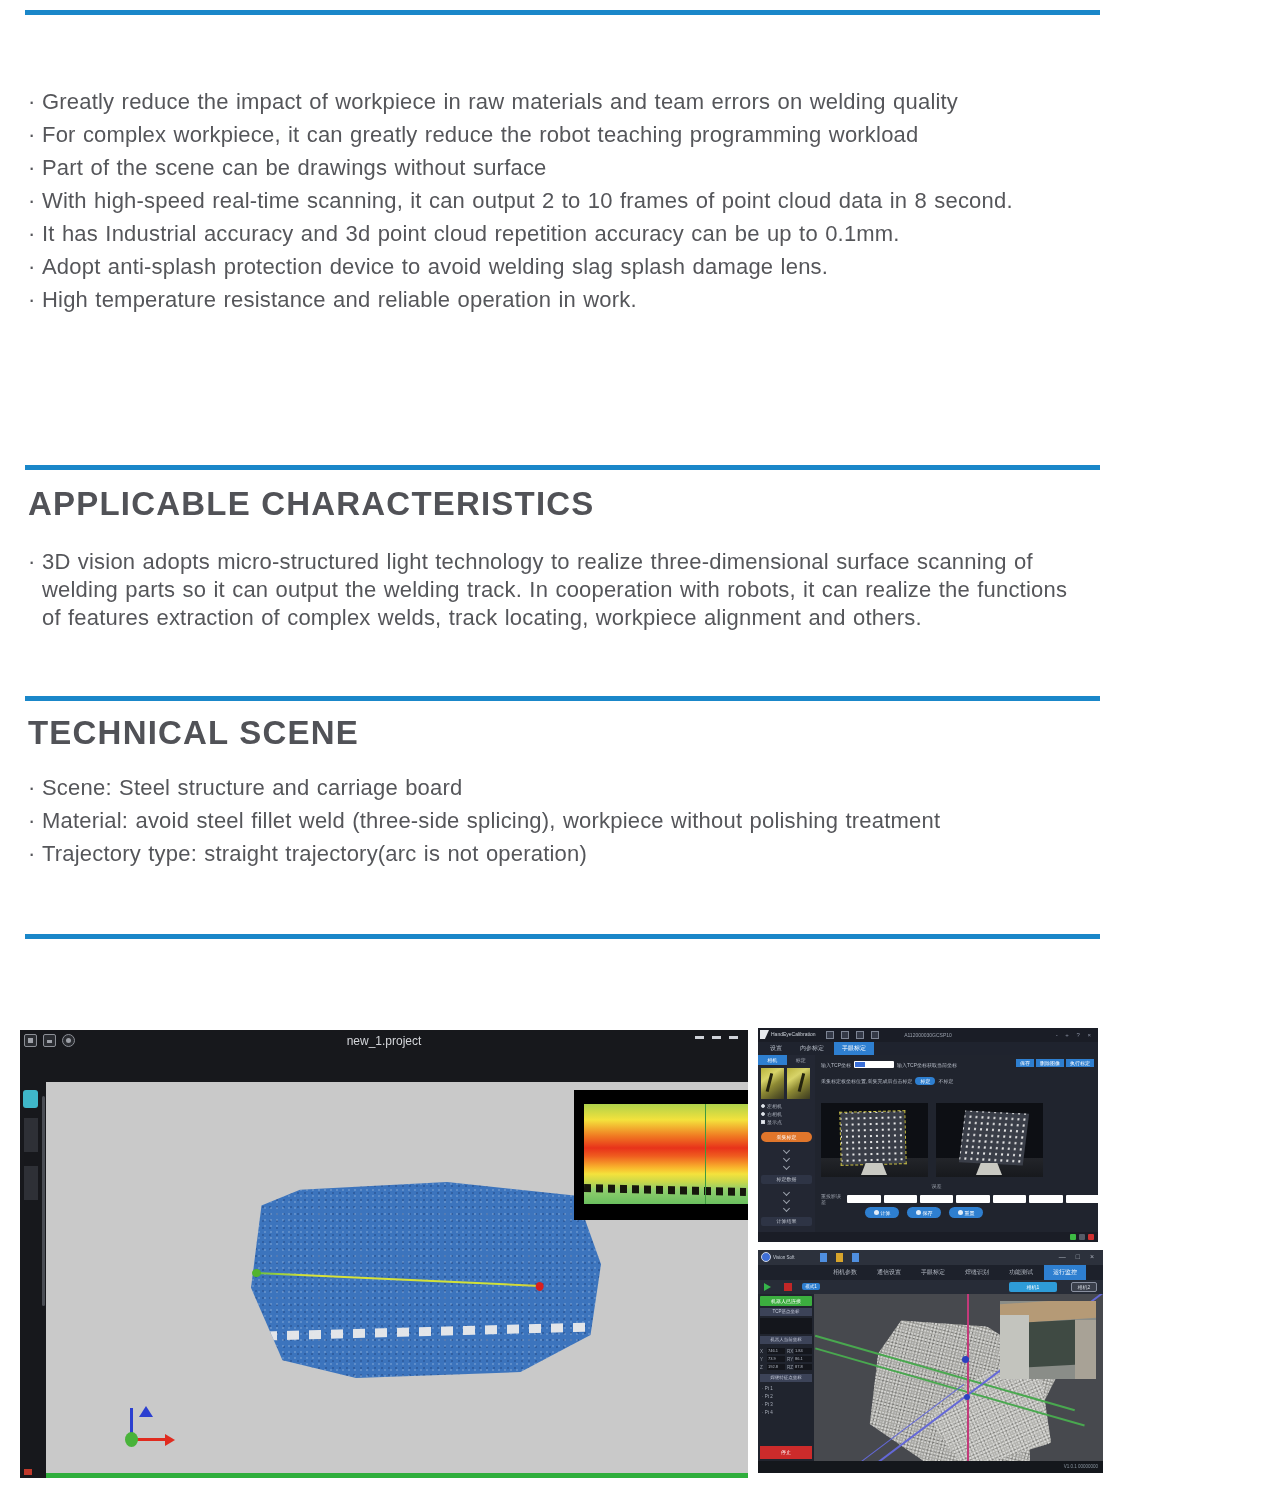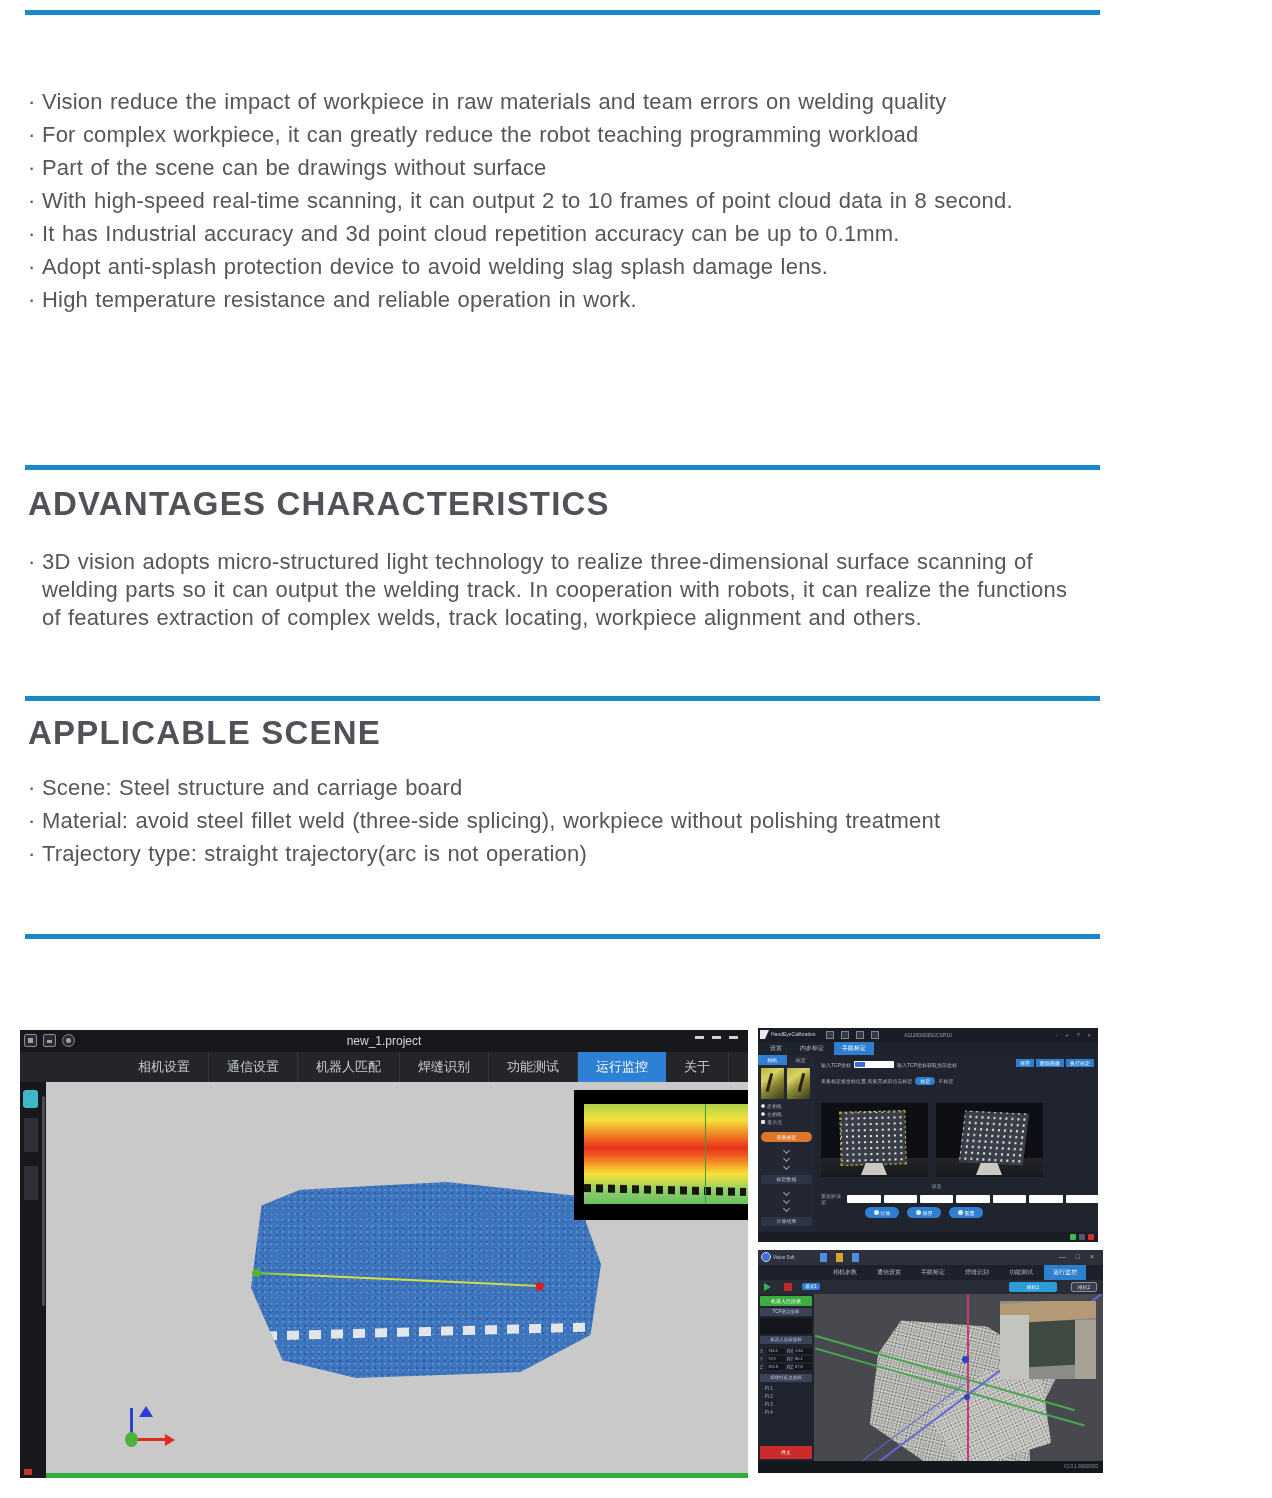--- a/index.html
+++ b/index.html
@@ -190,21 +190,21 @@
 </style>
 </head>
 <body>
 
 <div class="page">
 
   <div class="rule" style="top:10px"></div>
   <ul class="bullets" style="top:88px">
     <li>
         <span class="dot">·</span>
-        <span class="txt">Vision reduce the impact of workpiece in raw materials and team errors on welding quality</span>
+        <span class="txt">Greatly reduce the impact of workpiece in raw materials and team errors on welding quality</span>
       </li>
     <li>
         <span class="dot">·</span>
         <span class="txt">For complex workpiece, it can greatly reduce the robot teaching programming workload</span>
       </li>
     <li>
         <span class="dot">·</span>
         <span class="txt">Part of the scene can be drawings without surface</span>
       </li>
     <li>
@@ -219,30 +219,30 @@
         <span class="dot">·</span>
         <span class="txt">Adopt anti-splash protection device to avoid welding slag splash damage lens.</span>
       </li>
     <li>
         <span class="dot">·</span>
         <span class="txt">High temperature resistance and reliable operation in work.</span>
       </li>
   </ul>
 
   <div class="rule" style="top:465px"></div>
-  <h1 class="h-title" style="top:485px">ADVANTAGES CHARACTERISTICS</h1>
+  <h1 class="h-title" style="top:485px">APPLICABLE CHARACTERISTICS</h1>
   <ul class="bullets" style="top:548px">
     <li>
         <span class="dot">·</span>
         <span class="txt">3D vision adopts micro-structured light technology to realize three-dimensional surface scanning of welding parts so it can output the welding track. In cooperation with robots, it can realize the functions of features extraction of complex welds, track locating, workpiece alignment and others.</span>
       </li>
   </ul>
 
   <div class="rule" style="top:696px"></div>
-  <h1 class="h-title" style="top:714px">APPLICABLE SCENE</h1>
+  <h1 class="h-title" style="top:714px">TECHNICAL SCENE</h1>
   <ul class="bullets" style="top:774px">
     <li>
         <span class="dot">·</span>
         <span class="txt">Scene: Steel structure and carriage board</span>
       </li>
     <li>
         <span class="dot">·</span>
         <span class="txt">Material: avoid steel fillet weld (three-side splicing),  workpiece without polishing treatment</span>
       </li>
     <li>
@@ -267,29 +267,20 @@
           <div class="sa-ic" style="border-radius:50%">
               <i style="border-radius:50%"></i>
             </div>
         </div>
         <div class="sa-title">new_1.project</div>
         <div class="sa-windots">
             <b></b>
             <b></b>
             <b></b>
           </div>
-      </div>
-      <div class="sa-tabs">
-        <div class="sa-tab">相机设置</div>
-        <div class="sa-tab">通信设置</div>
-        <div class="sa-tab">机器人匹配</div>
-        <div class="sa-tab">焊缝识别</div>
-        <div class="sa-tab">功能测试</div>
-        <div class="sa-tab active">运行监控</div>
-        <div class="sa-tab">关于</div>
       </div>
       <div class="sa-body">
         <div class="sa-strip">
           <div class="teal"></div>
           <div class="slot" style="top:36px"></div>
           <div class="slot" style="top:84px"></div>
           <div class="sb"></div>
           <div class="red"></div>
         </div>
         <div class="sa-view">

